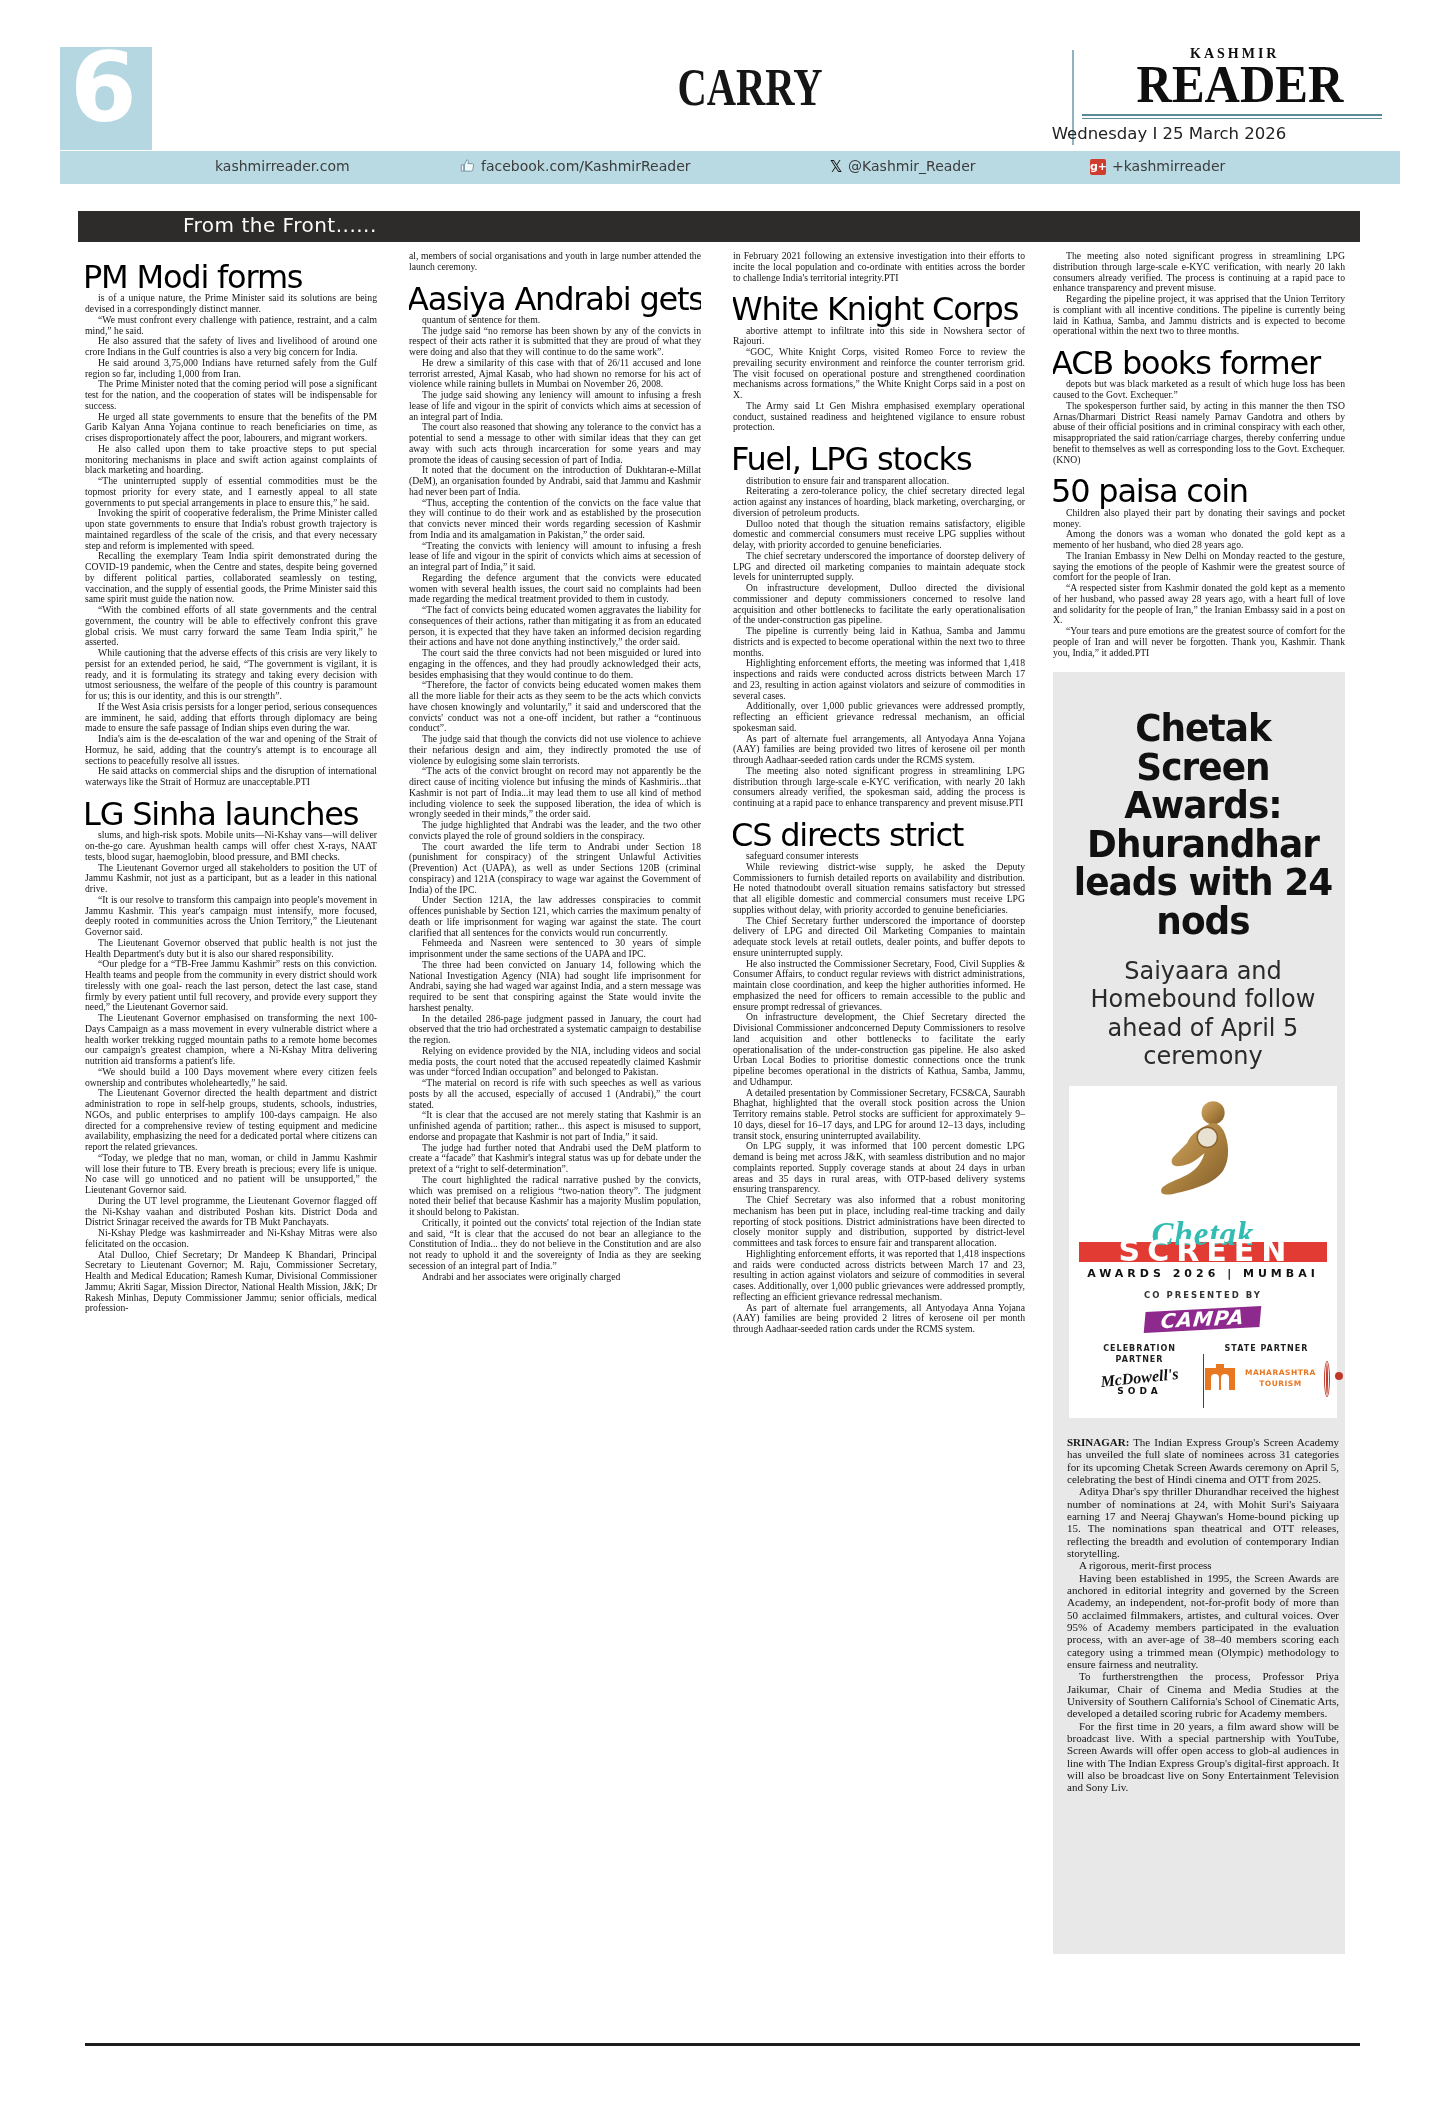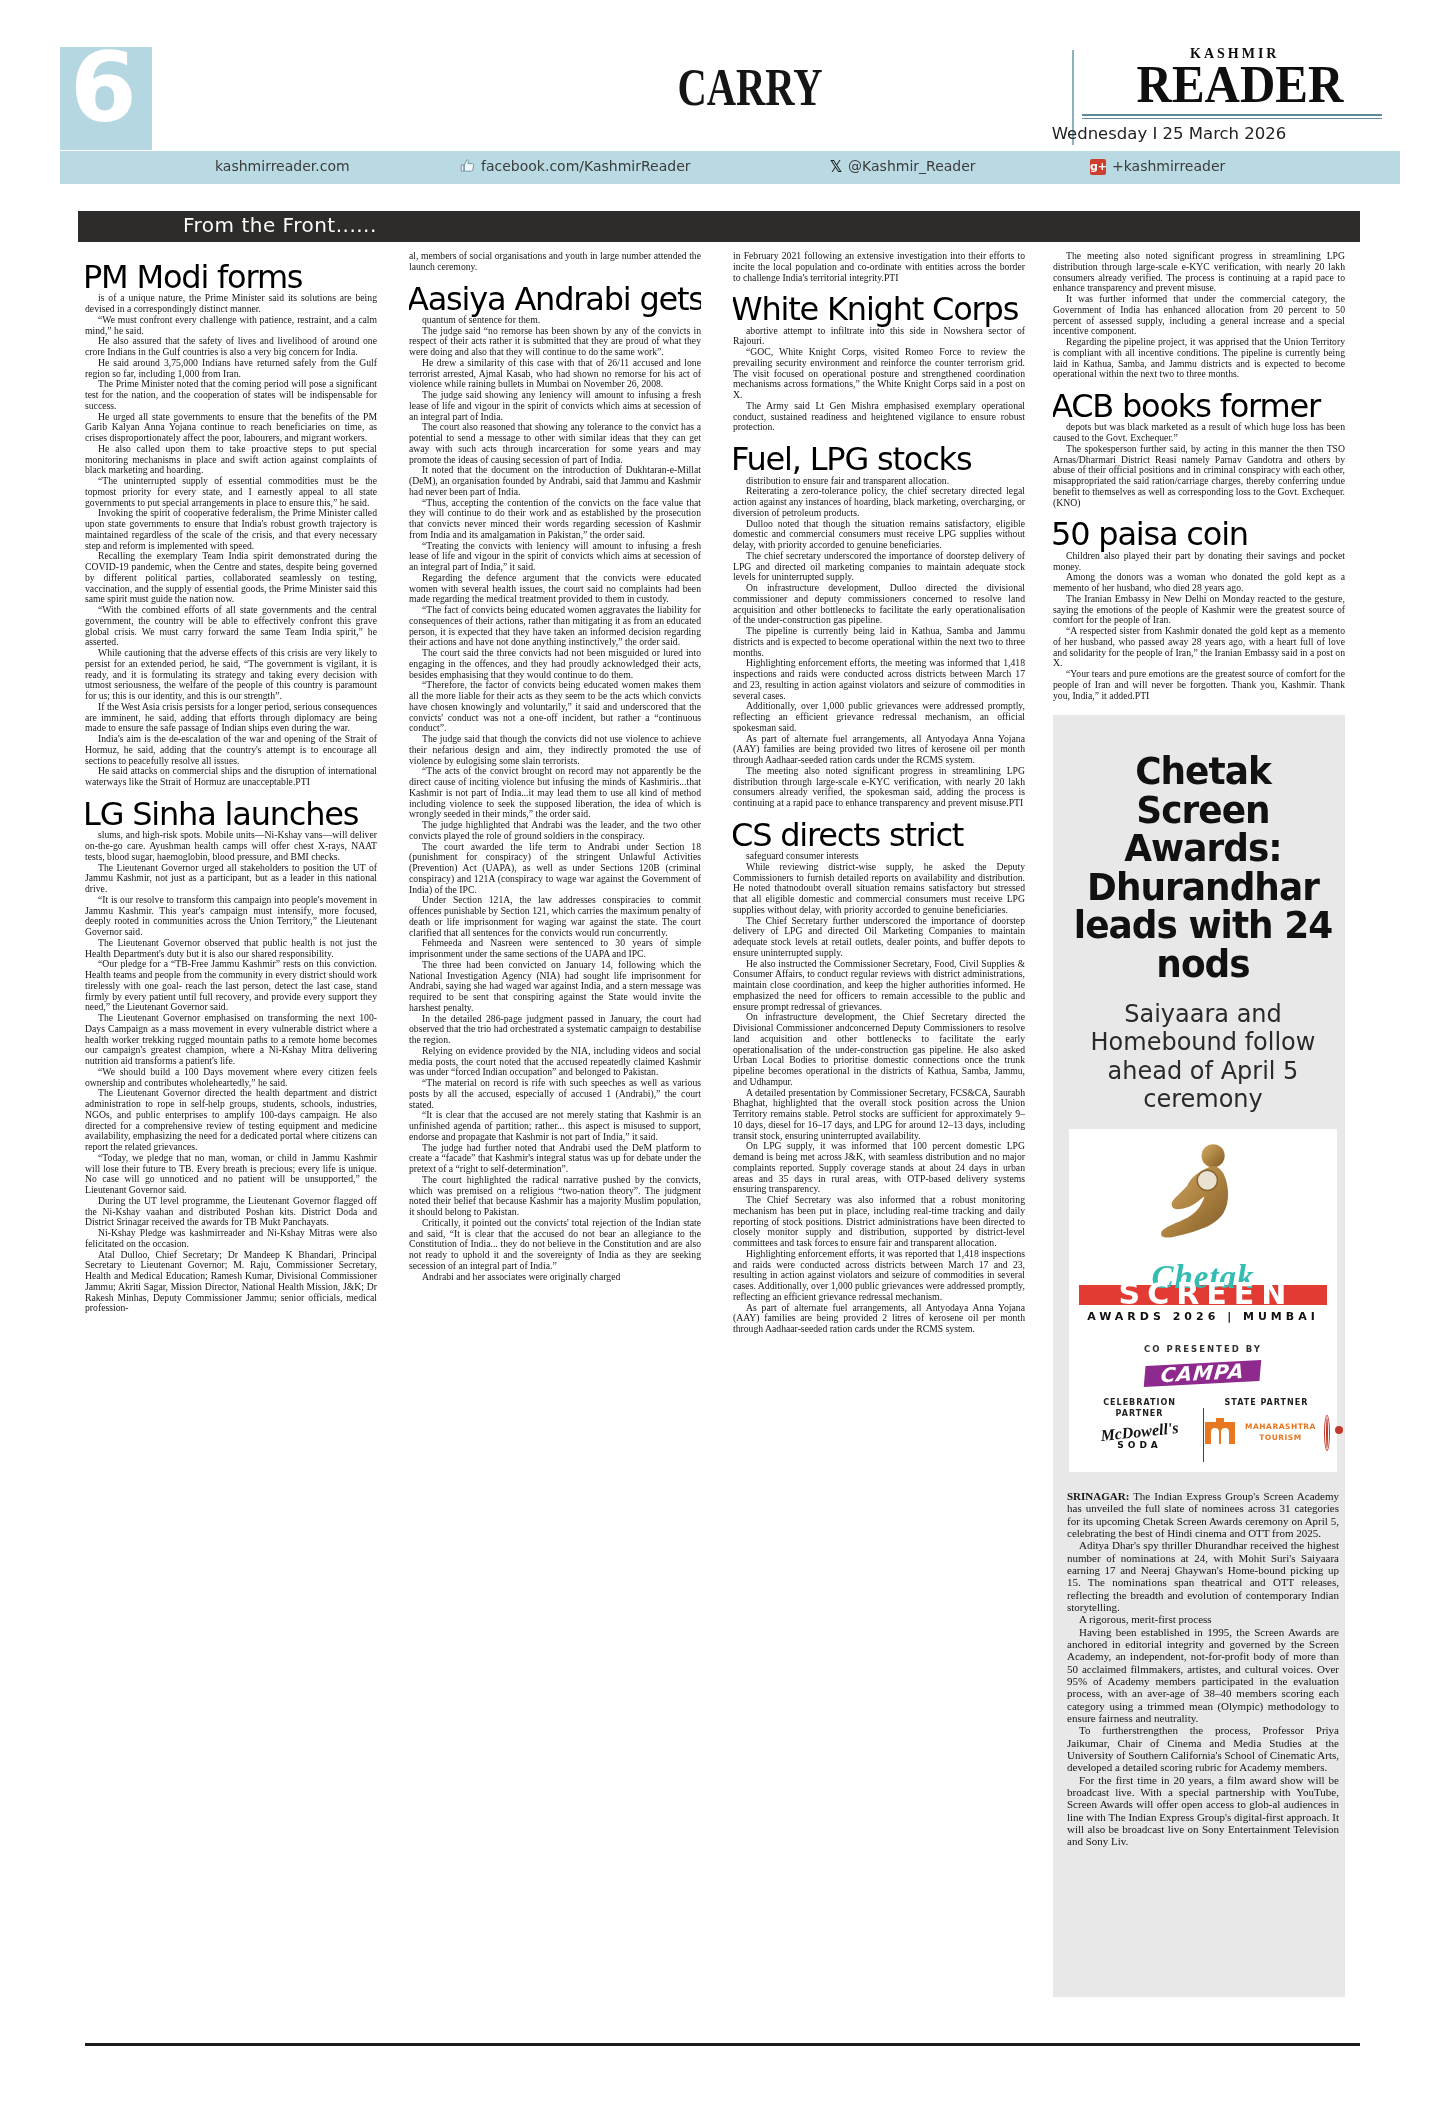--- a/index.html
+++ b/index.html
@@ -60,21 +60,21 @@
   .feature-subhead{padding:16px 26px 0 26px;font-family:"DejaVu Sans",sans-serif;font-size:24px;
         line-height:1.18;color:#2a2a2a;text-align:center;}
   .poster{background:#ffffff;margin:16px 22px 14px 22px;padding:8px 10px 10px 10px;}
   .poster .chetak{font-family:"Liberation Serif",serif;font-style:italic;font-weight:bold;
         font-size:33px;color:#33bcb2;letter-spacing:1px;margin-top:2px;}
   .poster .screenband{background:#e23b33;color:#fff;font-family:"DejaVu Sans",sans-serif;
         font-weight:bold;font-size:30px;letter-spacing:7px;padding:4px 0 5px 6px;margin-top:2px;}
   .poster .awardsline{font-family:"DejaVu Sans",sans-serif;font-weight:bold;font-size:11px;
         letter-spacing:4px;color:#111;margin-top:7px;}
   .poster .copresent{font-family:"DejaVu Sans",sans-serif;font-weight:bold;font-size:8.5px;
-        letter-spacing:2px;color:#333;margin-top:22px;}
+        letter-spacing:2px;color:#333;margin-top:11px;}
   .campa{display:inline-block;background:#8e2a8d;color:#fff;font-family:"DejaVu Sans",sans-serif;
         font-weight:bold;font-style:italic;font-size:20px;letter-spacing:1px;padding:5px 16px;
         transform:skewX(-8deg) rotate(-3deg);margin-top:8px;}
   .partners{display:flex;justify-content:space-between;margin-top:14px;padding:0 2px;}
   .partner{width:48%;}
   .plabel{font-family:"DejaVu Sans",sans-serif;font-weight:bold;font-size:8px;letter-spacing:1px;color:#222;}
   .mcd{margin-top:8px;font-family:"Liberation Serif",serif;font-style:italic;font-weight:bold;
         font-size:16px;color:#111;transform:rotate(-6deg);}
   .mcd-soda{font-family:"DejaVu Sans",sans-serif;font-weight:bold;font-size:9px;letter-spacing:4px;color:#111;margin-top:2px;}
   .pdivider{width:1px;background:#444;margin-top:10px;height:54px;}
@@ -215,21 +215,20 @@
       <p>On infrastructure development, the Chief Secretary directed the Divisional Commissioner andconcerned Deputy Commissioners to resolve land acquisition and other bottlenecks to facilitate the early operationalisation of the under-construction gas pipeline. He also asked Urban Local Bodies to prioritise domestic connections once the trunk pipeline becomes operational in the districts of Kathua, Samba, Jammu, and Udhampur.</p>
       <p>A detailed presentation by Commissioner Secretary, FCS&amp;CA, Saurabh Bhaghat, highlighted that the overall stock position across the Union Territory remains stable. Petrol stocks are sufficient for approximately 9–10 days, diesel for 16–17 days, and LPG for around 12–13 days, including transit stock, ensuring uninterrupted availability.</p>
       <p>On LPG supply, it was informed that 100 percent domestic LPG demand is being met across J&amp;K, with seamless distribution and no major complaints reported. Supply coverage stands at about 24 days in urban areas and 35 days in rural areas, with OTP-based delivery systems ensuring transparency.</p>
       <p>The Chief Secretary was also informed that a robust monitoring mechanism has been put in place, including real-time tracking and daily reporting of stock positions. District administrations have been directed to closely monitor supply and distribution, supported by district-level committees and task forces to ensure fair and transparent allocation.</p>
       <p>Highlighting enforcement efforts, it was reported that 1,418 inspections and raids were conducted across districts between March 17 and 23, resulting in action against violators and seizure of commodities in several cases. Additionally, over 1,000 public grievances were addressed promptly, reflecting an efficient grievance redressal mechanism.</p>
       <p>As part of alternate fuel arrangements, all Antyodaya Anna Yojana (AAY) families are being provided 2 litres of kerosene oil per month through Aadhaar-seeded ration cards under the RCMS system.</p>
     </div>
   <div class="col c3">
 
   <p>The meeting also noted significant progress in streamlining LPG distribution through large-scale e-KYC verification, with nearly 20 lakh consumers already verified. The process is continuing at a rapid pace to enhance transparency and prevent misuse.</p>
-      <p>It was further informed that under the commercial category, the Government of India has enhanced allocation from 20 percent to 50 percent of assessed supply, including a general increase and a special incentive component.</p>
       <p>Regarding the pipeline project, it was apprised that the Union Territory is compliant with all incentive conditions. The pipeline is currently being laid in Kathua, Samba, and Jammu districts and is expected to become operational within the next two to three months.</p>
       <h2>ACB books former</h2>
       <p>depots but was black marketed as a result of which huge loss has been caused to the Govt. Exchequer.”</p>
       <p>The spokesperson further said, by acting in this manner the then TSO Arnas/Dharmari District Reasi namely Parnav Gandotra and others by abuse of their official positions and in criminal conspiracy with each other, misappropriated the said ration/carriage charges, thereby conferring undue benefit to themselves as well as corresponding loss to the Govt. Exchequer. (KNO)</p>
       <h2>50 paisa coin</h2>
       <p>Children also played their part by donating their savings and pocket money.</p>
       <p>Among the donors was a woman who donated the gold kept as a memento of her husband, who died 28 years ago.</p>
       <p>The Iranian Embassy in New Delhi on Monday reacted to the gesture, saying the emotions of the people of Kashmir were the greatest source of comfort for the people of Iran.</p>
       <p>“A respected sister from Kashmir donated the gold kept as a memento of her husband, who passed away 28 years ago, with a heart full of love and solidarity for the people of Iran,” the Iranian Embassy said in a post on X.</p>
       <p>“Your tears and pure emotions are the greatest source of comfort for the people of Iran and will never be forgotten. Thank you, Kashmir. Thank you, India,” it added.PTI</p>

